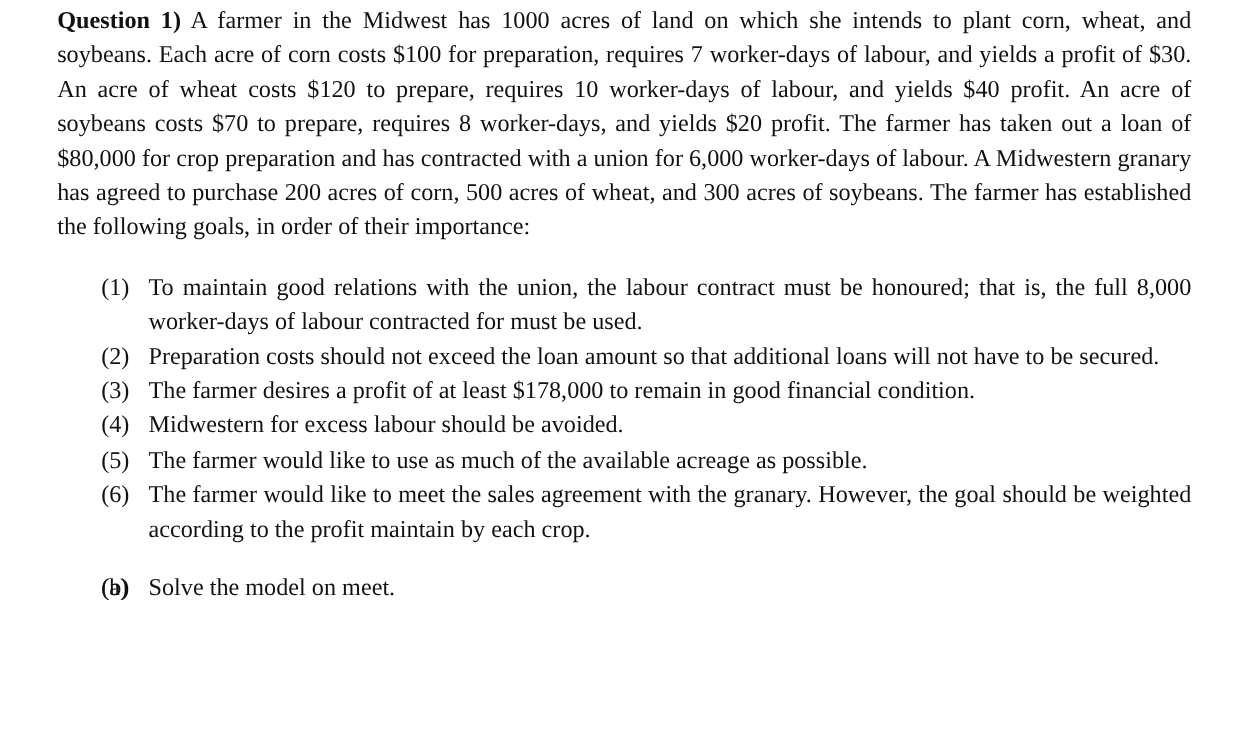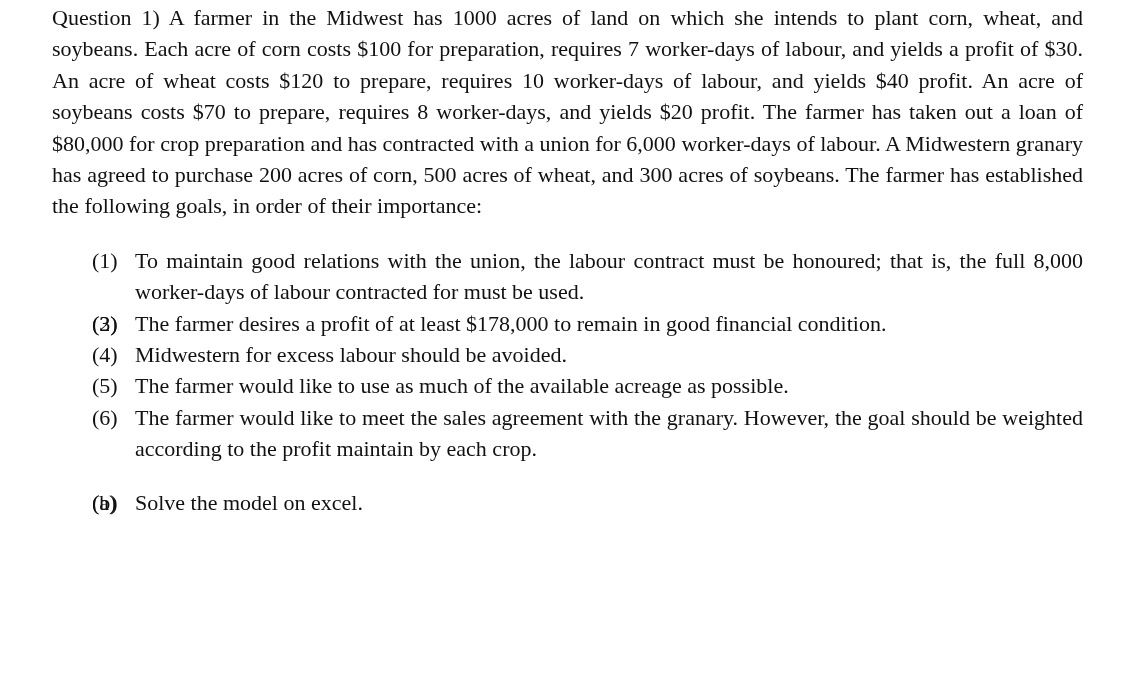--- a/index.html
+++ b/index.html
@@ -22,21 +22,21 @@
       left: 52px;
       top: 2px;
       width: 1031px;
     }
     .intro {
       margin: 0;
       text-align: justify;
       text-align-last: left;
     }
     .intro .qlabel {
-      font-weight: normal;
+      font-weight: bold;
     }
     .list {
       list-style: none;
       margin: 0;
       padding: 0;
     }
     .goals {
       margin-top: 23px;
     }
     .parts {
@@ -61,20 +61,21 @@
 
   <p class="intro"><span class="qlabel">Question 1)</span> <span>A farmer in the Midwest has 1000 acres of land on which she intends to plant corn, wheat, and soybeans. Each acre of corn costs $100 for preparation, requires 7 worker-days of labour, and yields a profit of $30. An acre of wheat costs $120 to prepare, requires 10 worker-days of labour, and yields $40 profit. An acre of soybeans costs $70 to prepare, requires 8 worker-days, and yields $20 profit. The farmer has taken out a loan of $80,000 for crop preparation and has contracted with a union for 6,000 worker-days of labour. A Midwestern granary has agreed to purchase 200 acres of corn, 500 acres of wheat, and 300 acres of soybeans. The farmer has established the following goals, in order of their importance:</span></p>
 
   <ol class="list goals">
     <li>
       <span class="marker">(1)</span>
       <span>To maintain good relations with the union, the labour contract must be honoured; that is, the full 8,000 worker-days of labour contracted for must be used.</span>
     </li>
     <li>
       <span class="marker">(2)</span>
+      <span>Preparation costs should not exceed the loan amount so that additional loans will not have to be secured.</span>
     </li>
     <li>
       <span class="marker">(3)</span>
       <span>The farmer desires a profit of at least $178,000 to remain in good financial condition.</span>
     </li>
     <li>
       <span class="marker">(4)</span>
       <span>Midwestern for excess labour should be avoided.</span>
     </li>
     <li>
@@ -86,17 +87,17 @@
       <span>The farmer would like to meet the sales agreement with the granary. However, the goal should be weighted according to the profit maintain by each crop.</span>
     </li>
   </ol>
 
   <ol class="list parts">
     <li>
       <span class="marker">(a)</span>
     </li>
     <li>
       <span class="marker">(b)</span>
-      <span>Solve the model on excel.</span>
+      <span>Solve the model on meet.</span>
     </li>
   </ol>
 
 </div>
 
 </body></html>

